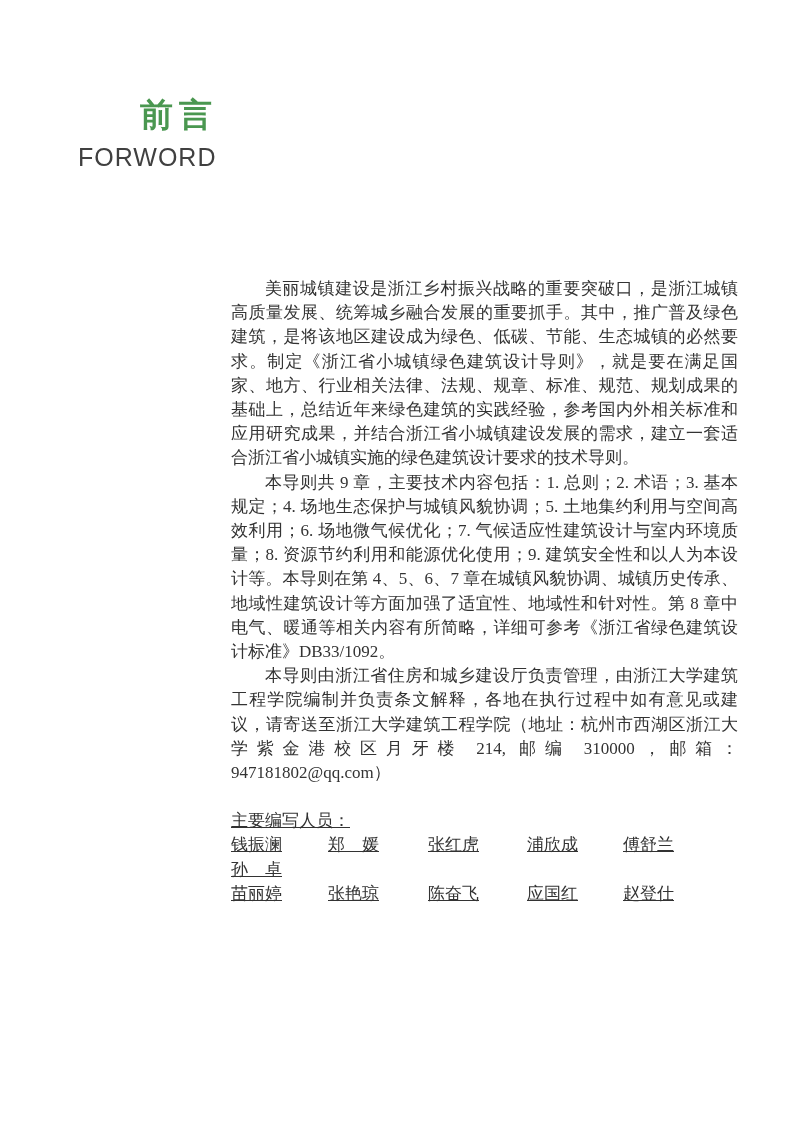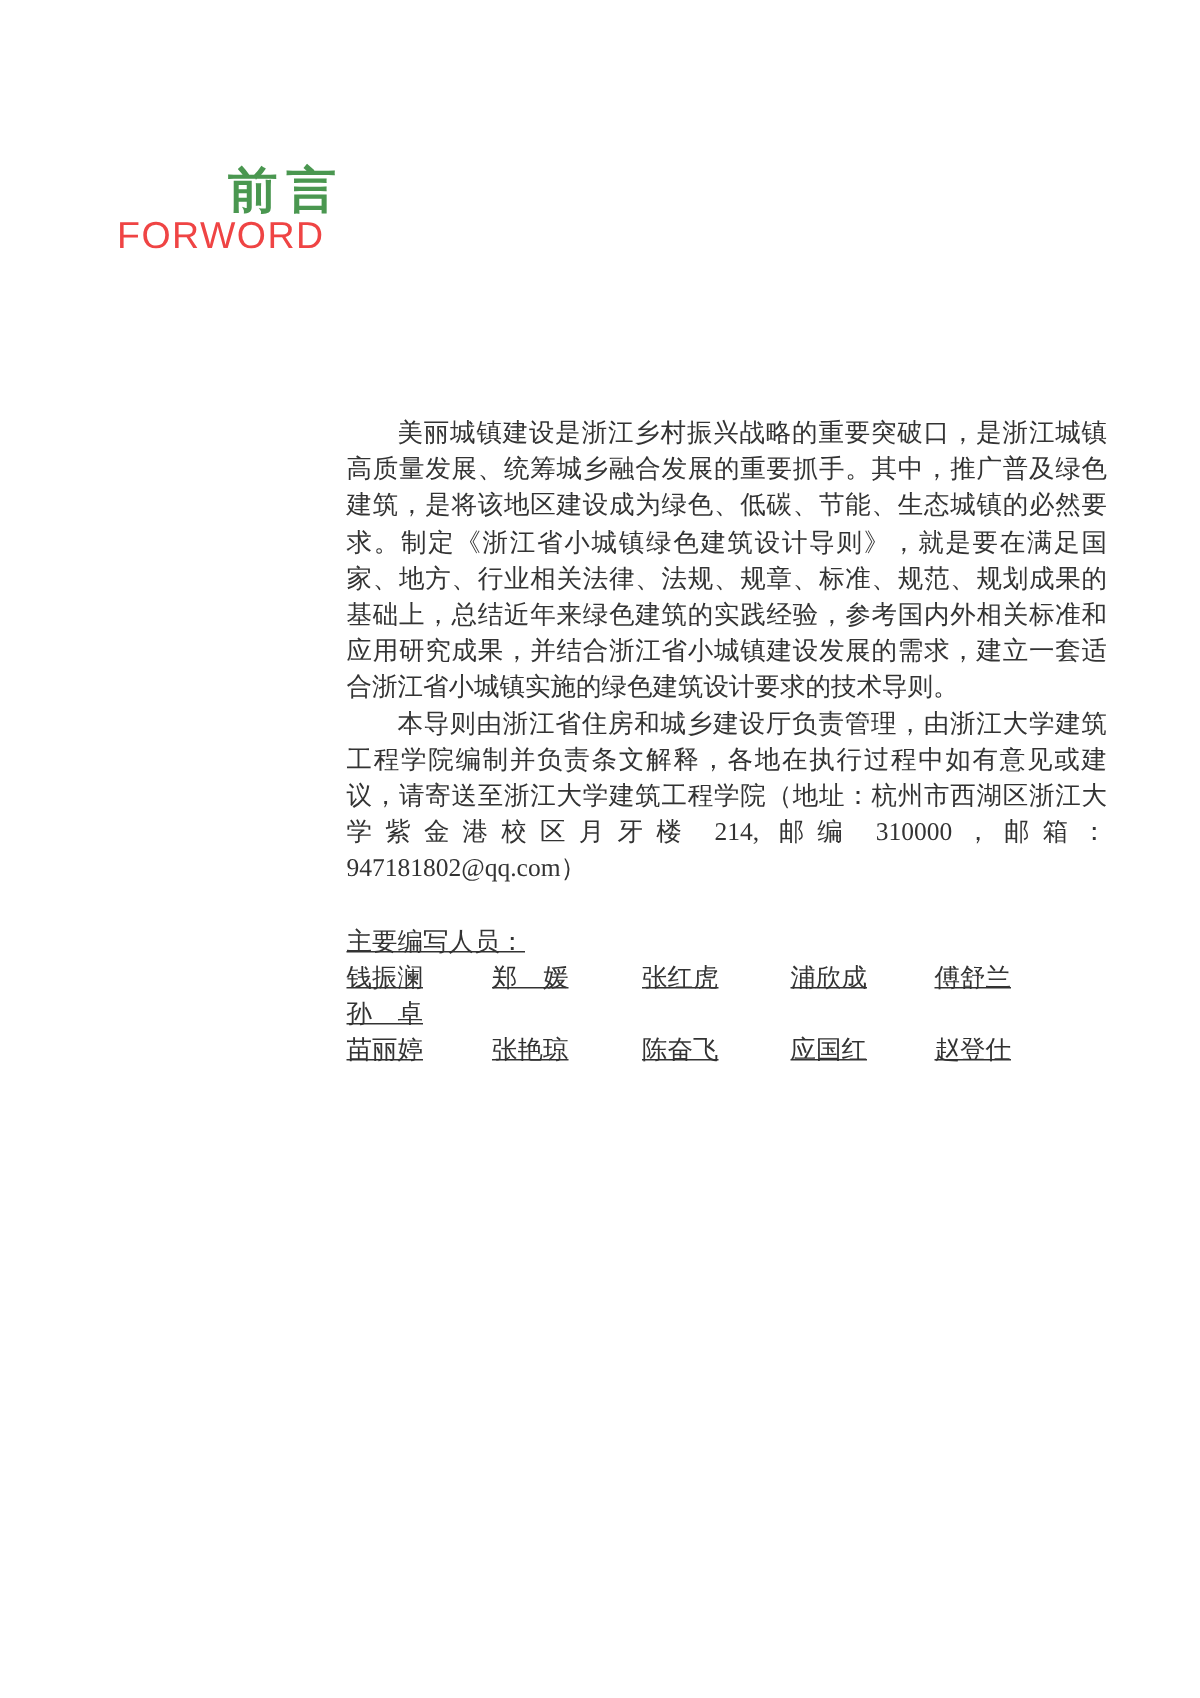--- a/index.html
+++ b/index.html
@@ -10,37 +10,37 @@
     position: relative;
     font-family: "Liberation Serif", "DejaVu Serif", serif;
     overflow: hidden;
   }
   .page { position: absolute; inset: 0; }
 
   .title-cn {
     position: absolute;
     left: 140px;
     top: 96px;
-    margin: 12px;
+    margin: 0;
     font-family: "Liberation Sans", "DejaVu Sans", sans-serif;
     font-weight: bold;
     font-size: 33px;
     line-height: 38px;
     letter-spacing: 6px;
     color: #4a9750;
   }
   .title-en {
     position: absolute;
     left: 78px;
     top: 143px;
     font-family: "Liberation Sans", "DejaVu Sans", sans-serif;
     font-size: 25px;
     line-height: 28px;
     letter-spacing: 1px;
-    color: #ef4444;
+    color: #404040;
   }
 
   .content {
     position: absolute;
     left: 231px;
     top: 277px;
     width: 507px;
     font-size: 17px;
     line-height: 24.2px;
     color: #333333;
@@ -67,20 +67,21 @@
 <div class="page">
 
   <h1 class="title-cn">前言</h1>
 
   <div class="title-en">FORWORD</div>
 
   <div class="content">
 
     <p class="para">美丽城镇建设是浙江乡村振兴战略的重要突破口，是浙江城镇高质量发展、统筹城乡融合发展的重要抓手。其中，推广普及绿色建筑，是将该地区建设成为绿色、低碳、节能、生态城镇的必然要求。制定《浙江省小城镇绿色建筑设计导则》，就是要在满足国家、地方、行业相关法律、法规、规章、标准、规范、规划成果的基础上，总结近年来绿色建筑的实践经验，参考国内外相关标准和应用研究成果，并结合浙江省小城镇建设发展的需求，建立一套适合浙江省小城镇实施的绿色建筑设计要求的技术导则。</p>
 
+    <p class="para">本导则共 9 章，主要技术内容包括：1. 总则；2. 术语；3. 基本规定；4. 场地生态保护与城镇风貌协调；5. 土地集约利用与空间高效利用；6. 场地微气候优化；7. 气候适应性建筑设计与室内环境质量；8. 资源节约利用和能源优化使用；9. 建筑安全性和以人为本设计等。本导则在第 4、5、6、7 章在城镇风貌协调、城镇历史传承、地域性建筑设计等方面加强了适宜性、地域性和针对性。第 8 章中电气、暖通等相关内容有所简略，详细可参考《浙江省绿色建筑设计标准》DB33/1092。</p>
 
     <p class="para">本导则由浙江省住房和城乡建设厅负责管理，由浙江大学建筑工程学院编制并负责条文解释，各地在执行过程中如有意见或建议，请寄送至浙江大学建筑工程学院（地址：杭州市西湖区浙江大学紫金港校区月牙楼 214, 邮编 310000，邮箱：947181802@qq.com）</p>
 
     <div class="authors">
       <div class="authors-heading">主要编写人员：</div>
 
 
       <div class="author-row">
         <span class="author">钱振澜</span>
         <span class="author">郑　媛</span>

